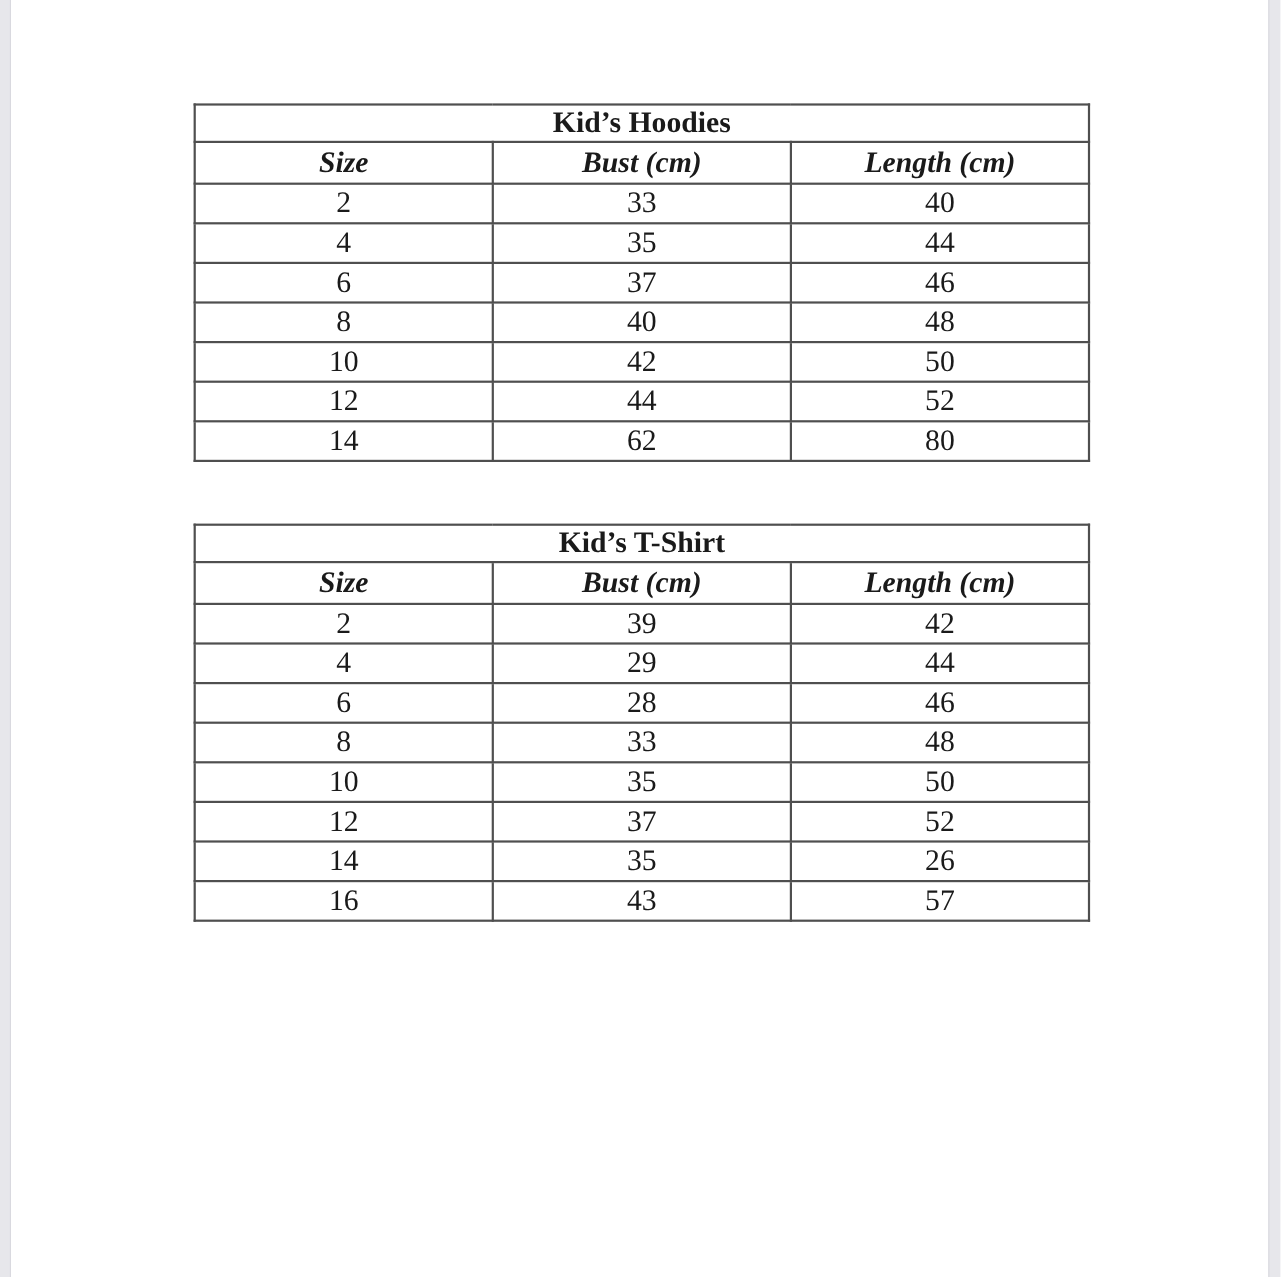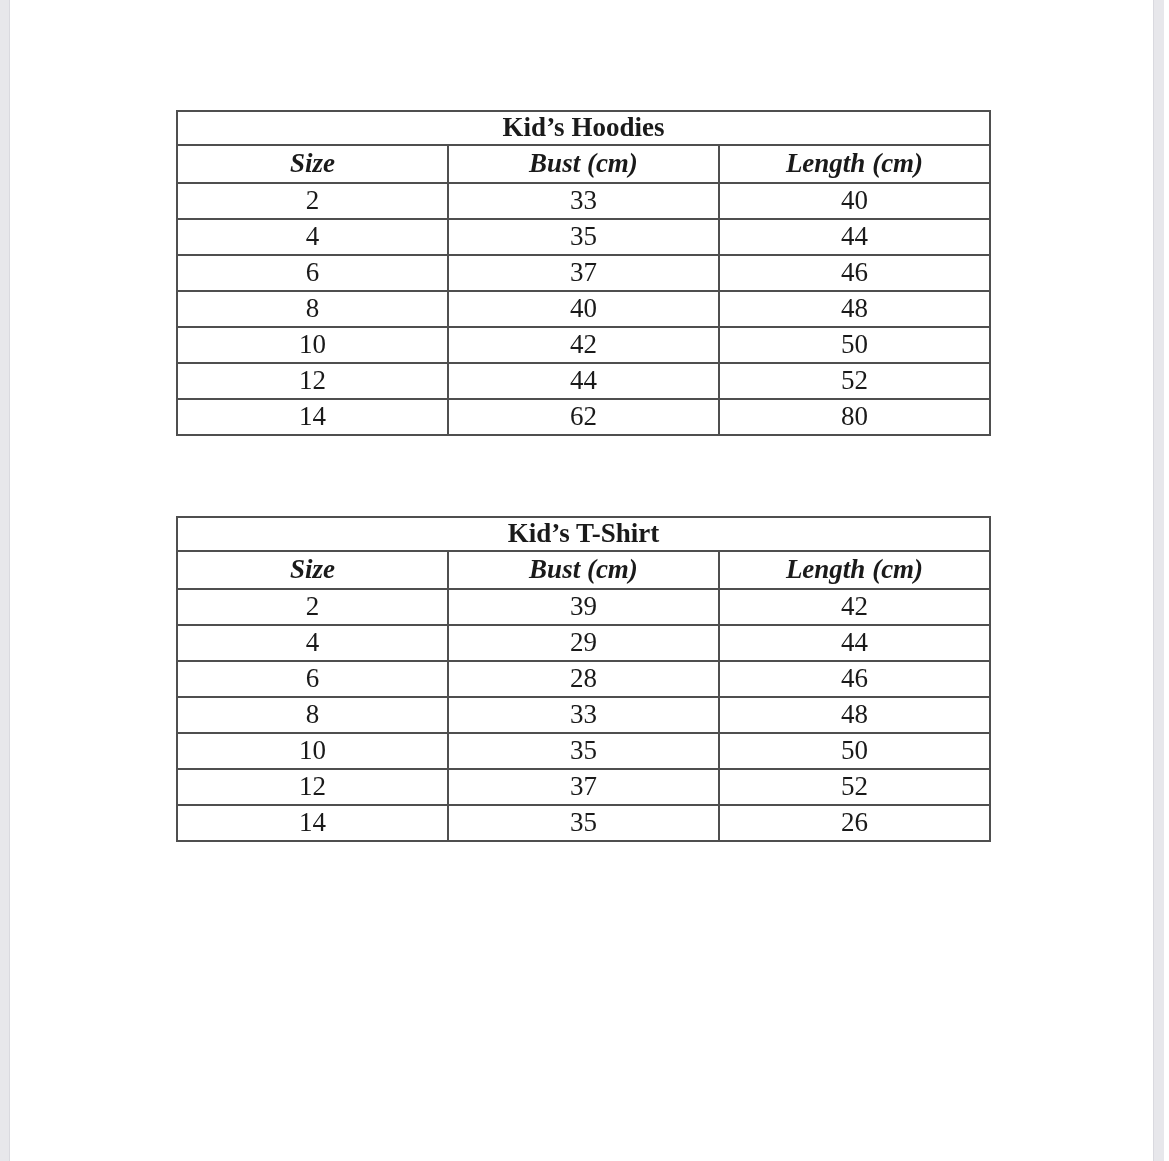--- a/index.html
+++ b/index.html
@@ -29,24 +29,23 @@
     left: 1153px;
     width: 10px;
     border-left: 1px solid #d9d9df;
   }
   .size-table {
     position: absolute;
     left: 176px;
     width: 815px;
     border-collapse: collapse;
     table-layout: fixed;
-    margin-top: 16px;
   }
   .size-table.t1 { top: 94px; }
-  .size-table.t2 { top: 500px; }
+  .size-table.t2 { top: 476px; }
   .size-table td, .size-table th {
     border: 2px solid #4f4f4f;
     text-align: center;
     vertical-align: middle;
     padding: 0;
     font-size: 27px;
     line-height: 1.1;
     overflow: hidden;
     white-space: nowrap;
   }
@@ -162,14 +161,19 @@
       <tr>
         <td>12</td>
         <td>37</td>
         <td>52</td>
       </tr>
       <tr>
         <td>14</td>
         <td>35</td>
         <td>26</td>
       </tr>
+      <tr>
+        <td>16</td>
+        <td>43</td>
+        <td>57</td>
+      </tr>
     </tbody>
 </table>
 
 </body></html>

